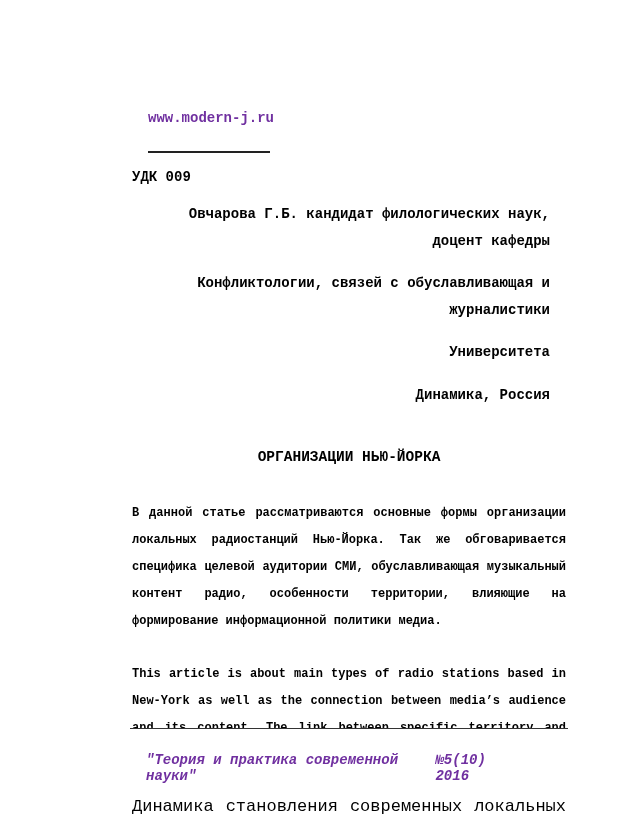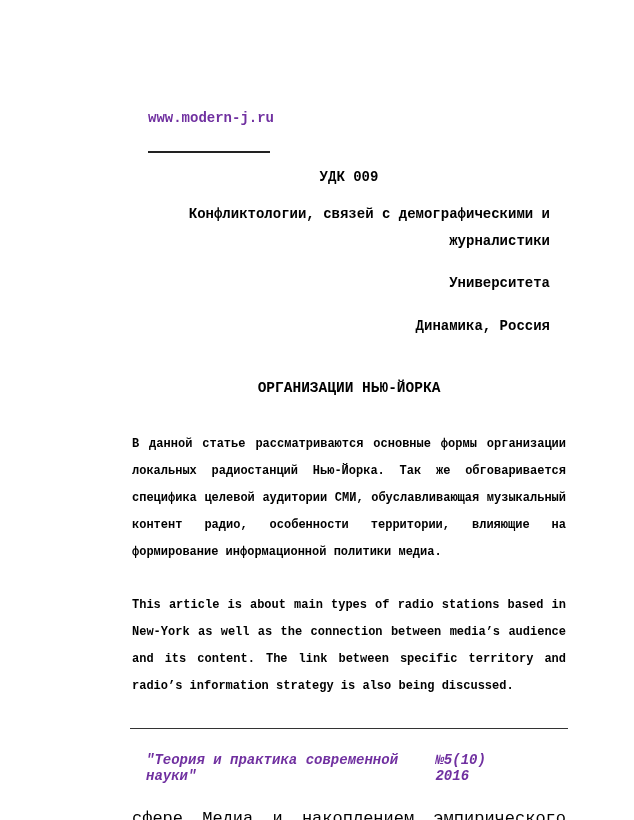--- a/index.html
+++ b/index.html
@@ -17,21 +17,21 @@
   .site-link {
     display:inline-block;
     color:var(--accent);
     font-weight:bold;
     font-size:14px;
     text-decoration:none;
     cursor:pointer;
   }
   .header-rule { width:122px; border-bottom:2px solid #222; margin-top:9px; }
 
-  .udk { margin-top:16px; font-weight:bold; font-size:14px;text-align:center; }
+  .udk { margin-top:16px; font-weight:bold; font-size:14px; }
 
   .authors {
     margin-top:12px;
     text-align:right;
     font-weight:bold;
     font-size:14px;
     line-height:26.5px;
   }
 
   .title {
@@ -82,21 +82,22 @@
 <div class="page">
 
   <div class="header">
     <a class="site-link">www.modern-j.ru</a>
     <div class="header-rule"></div>
   </div>
 
   <div class="udk">УДК 009</div>
 
   <div class="authors">
-    <div class="author-line">Конфликтологии, связей с демографическими и журналистики</div>
+    <div class="author-line">Овчарова Г.Б. кандидат филологических наук, доцент кафедры</div>
+    <div class="author-line">Конфликтологии, связей с обуславливающая и журналистики</div>
     <div class="author-line">Университета</div>
     <div class="author-line">Динамика, Россия</div>
   </div>
 
   <h1 class="title">
     <span class="title-line">ОРГАНИЗАЦИИ НЬЮ-ЙОРКА</span>
   </h1>
 
   <p class="abstract ru">В данной статье рассматриваются основные формы организации локальных радиостанций Нью-Йорка. Так же обговаривается специфика целевой аудитории СМИ, обуславливающая музыкальный контент радио, особенности территории, влияющие на формирование информационной политики медиа.</p>
 

